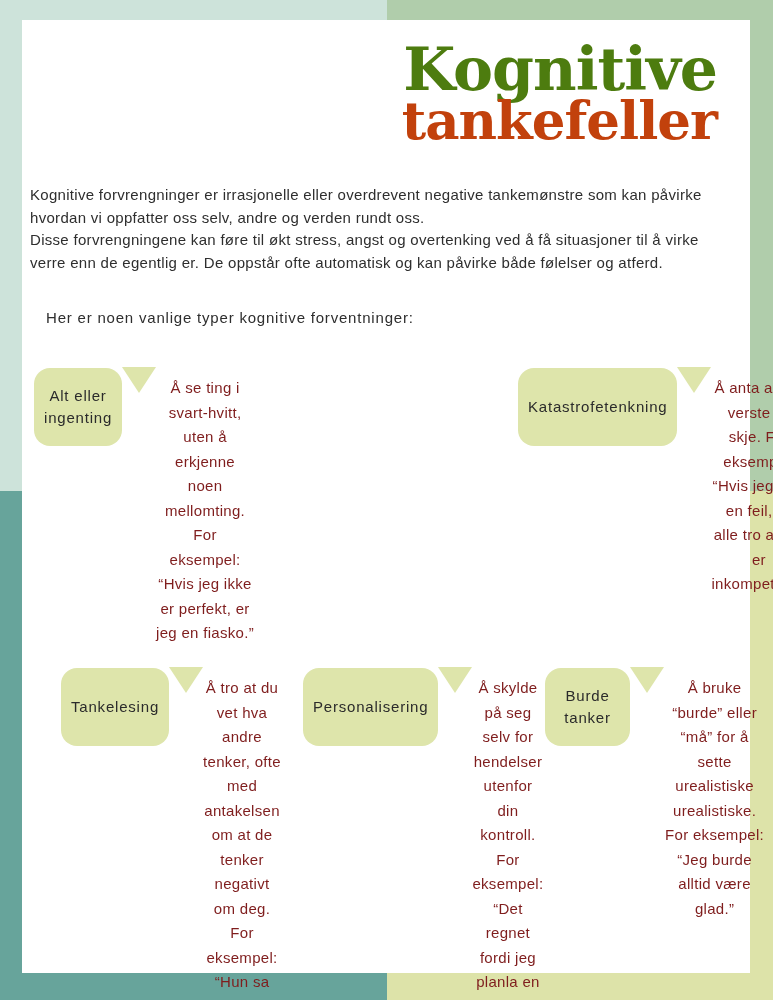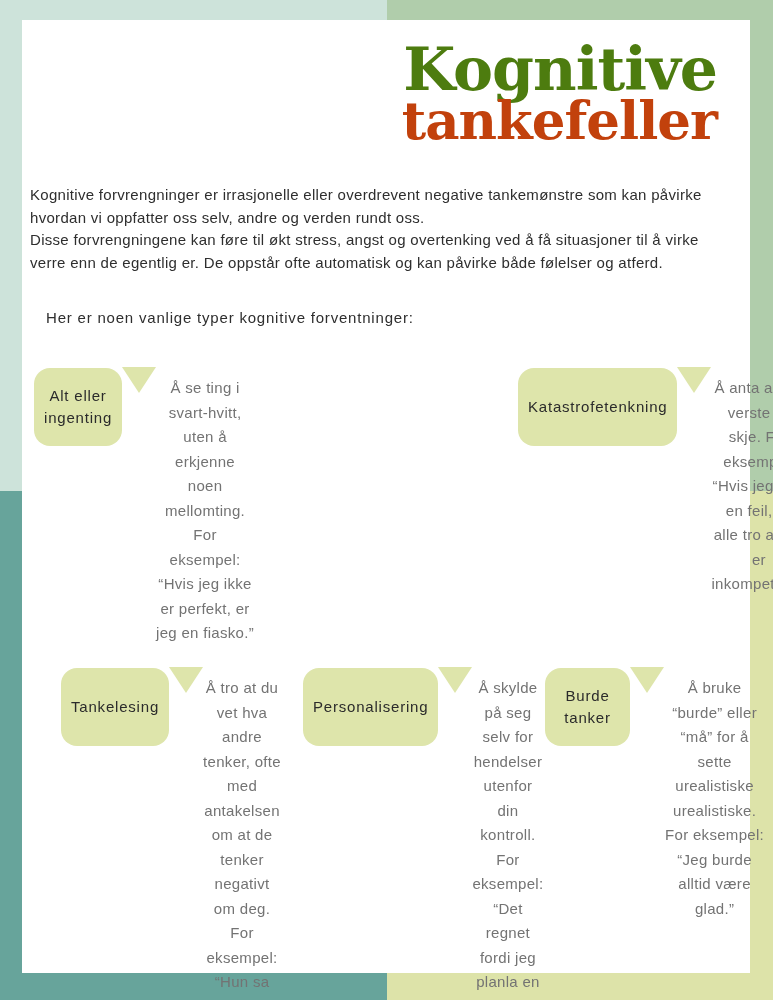--- a/index.html
+++ b/index.html
@@ -62,21 +62,21 @@
   }
   .bubble-tail {
     width:0; height:0; margin-top:-1px;
     border-left:17px solid transparent;
     border-right:17px solid transparent;
     border-top:26px solid #dee5ab;
   }
   .trap-desc {
     margin-top:8px; width:220px;
     text-align:center; font-size:15px; line-height:24.5px;
-    letter-spacing:0.3px; color:#737373;
+    letter-spacing:0.3px; color:#7f1d1d;
   }
 </style>
 </head>
 <body>
 
 <div class="bg-block bg-mint"></div>
 <div class="bg-block bg-sage"></div>
 <div class="bg-block bg-teal"></div>
 <div class="bg-block bg-yellowgreen"></div>
 

